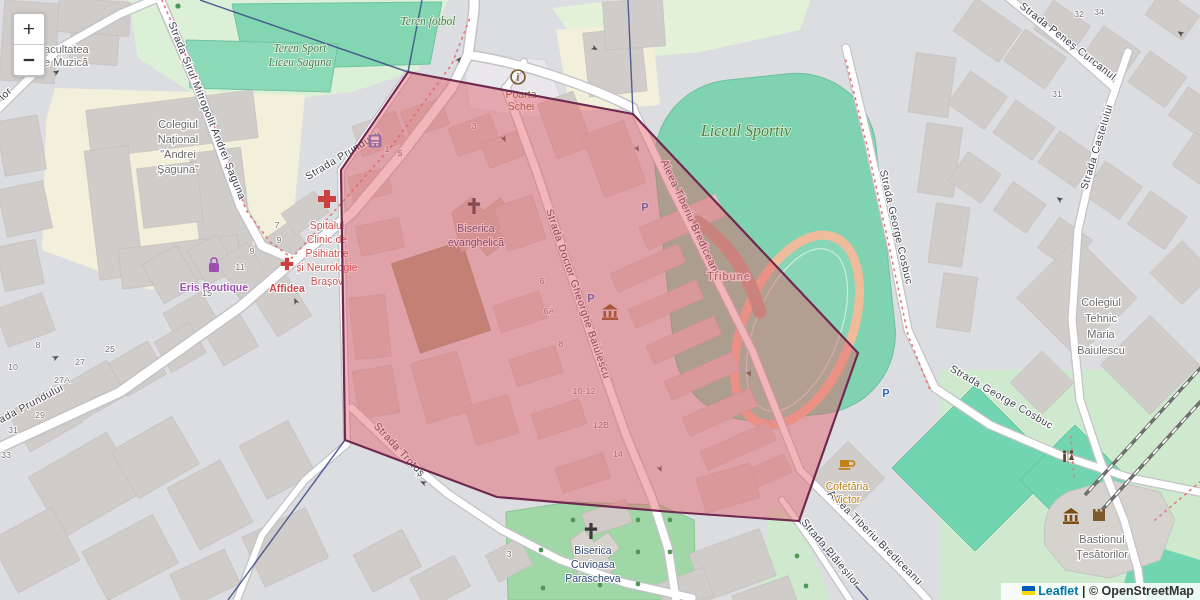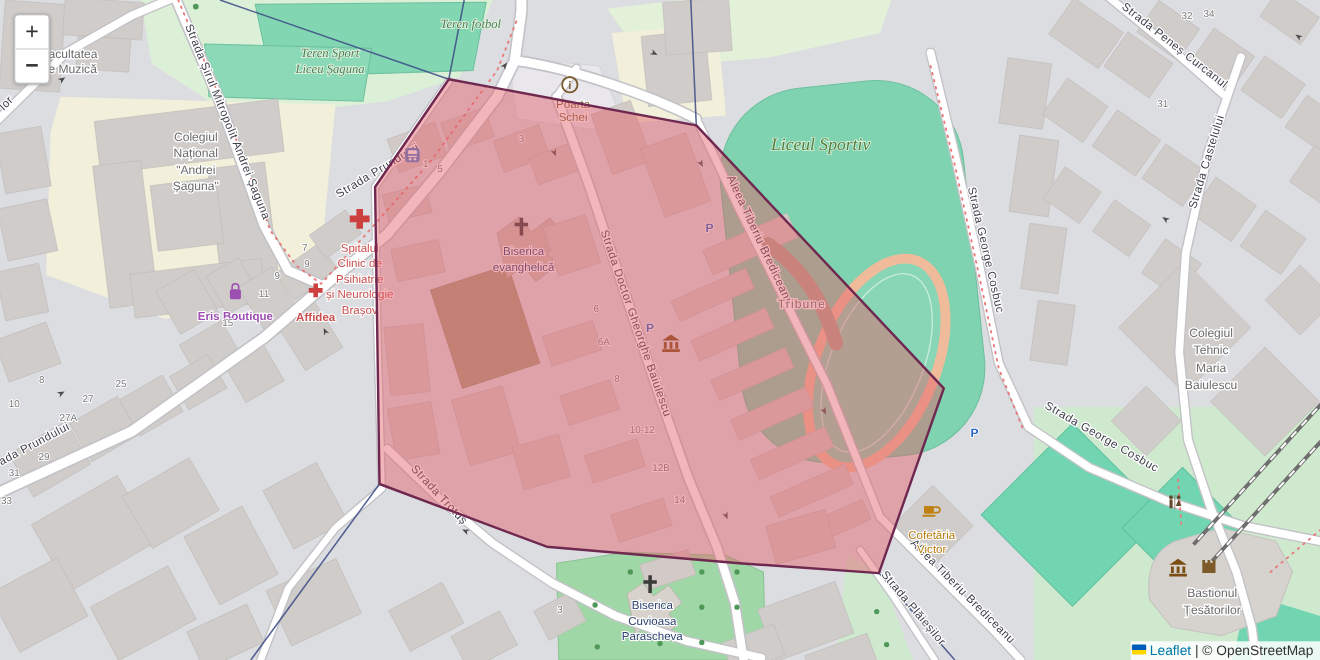--- a/index.html
+++ b/index.html
@@ -27,21 +27,21 @@
   .bound{fill:none;stroke:#3c4a86;stroke-width:1.4;opacity:.85;}
   .tree{fill:#4f9858;}
   .arrow{fill:#4c4c4c;}
 
   
   .zoom-ctl{position:absolute;left:12px;top:12px;width:30px;border:2px solid rgba(0,0,0,.25);border-radius:5px;overflow:hidden;background:#fff;box-shadow:0 1px 3px rgba(0,0,0,.15);}
   .zoom-btn{display:block;width:30px;height:30px;line-height:29px;text-align:center;font-size:21px;color:#333;background:#fff;cursor:pointer;user-select:none;}
   .zoom-btn+.zoom-btn{border-top:1px solid #ccc;font-weight:bold;}
 
   
-  .attrib{position:absolute;right:0;bottom:0;background:rgba(255,255,255,.85);padding:1px 6px 2px 1px;font-size:12.5px;color:#333;white-space:nowrap;}
+  .attrib{position:absolute;right:0;bottom:0;background:rgba(255,255,255,.85);padding:1px 6px 2px 21px;font-size:12.5px;color:#333;white-space:nowrap;font-weight:bold;}
   .attrib a{color:#0078a8;text-decoration:none;cursor:pointer;}
   .flag{display:inline-block;width:13px;height:9px;margin-right:3px;vertical-align:baseline;background:linear-gradient(#005BBB 50%,#FFD500 50%);border-radius:1px;}
 </style>
 </head>
 <body>
 
 <div id="viewport">
 <svg id="map-svg" width="1200" height="600" viewBox="0 0 1200 600">
 
   <g>

